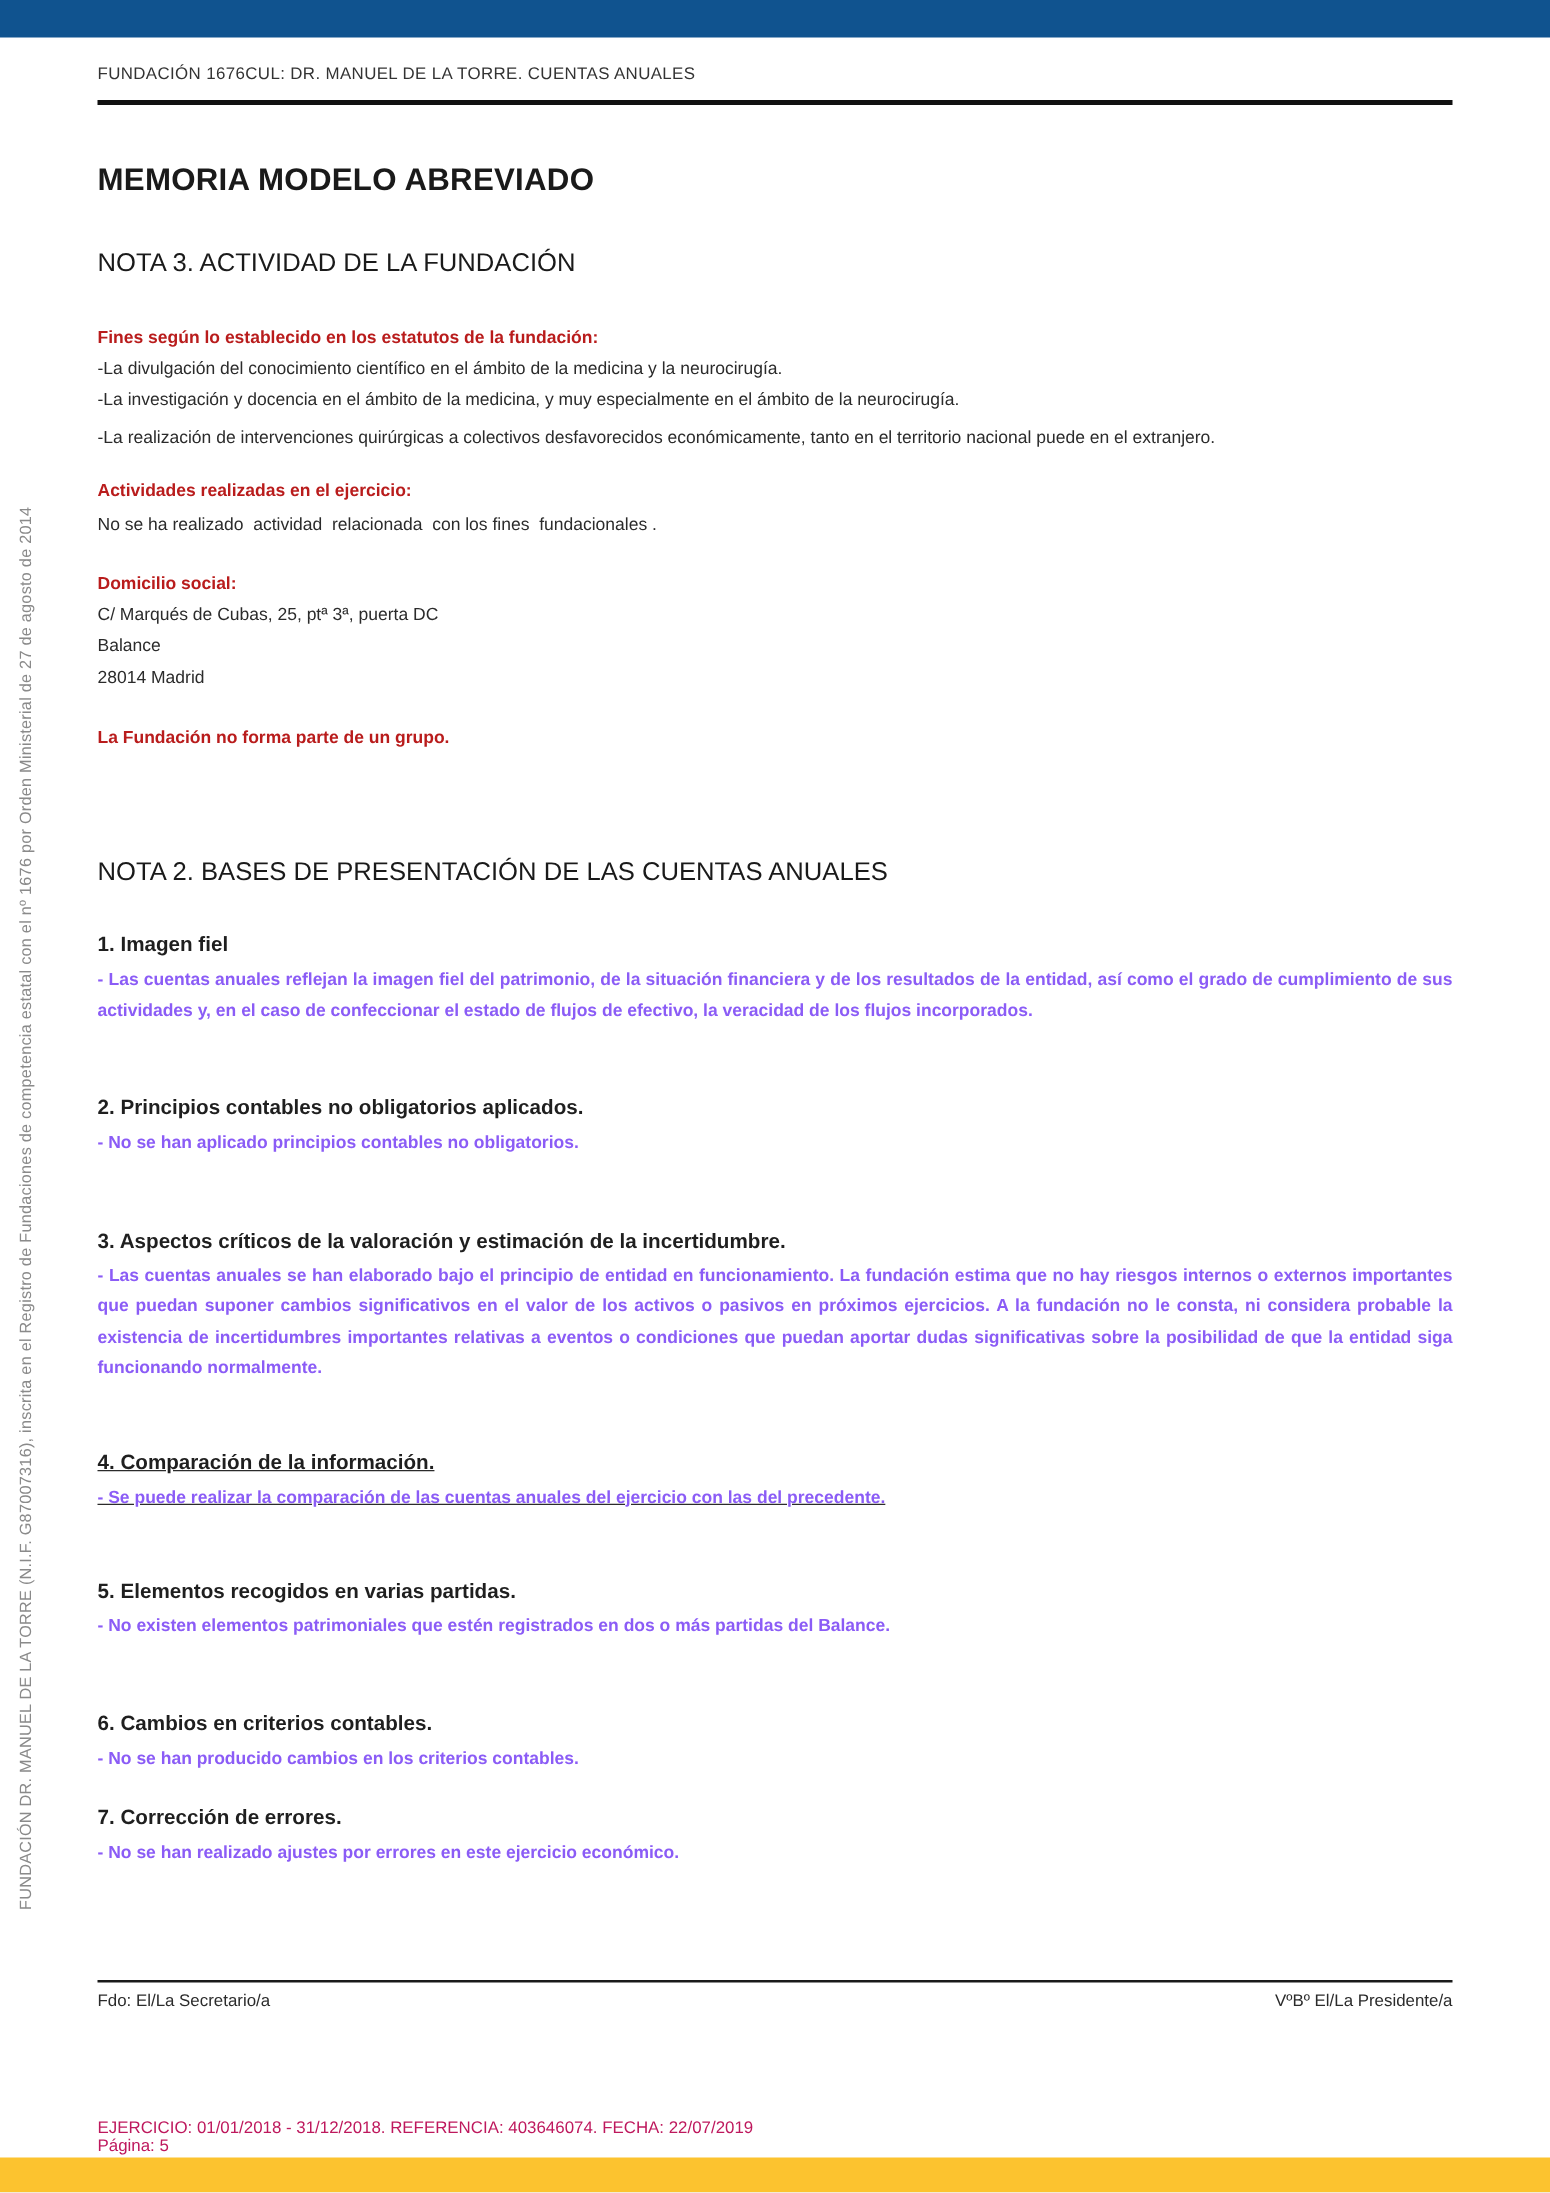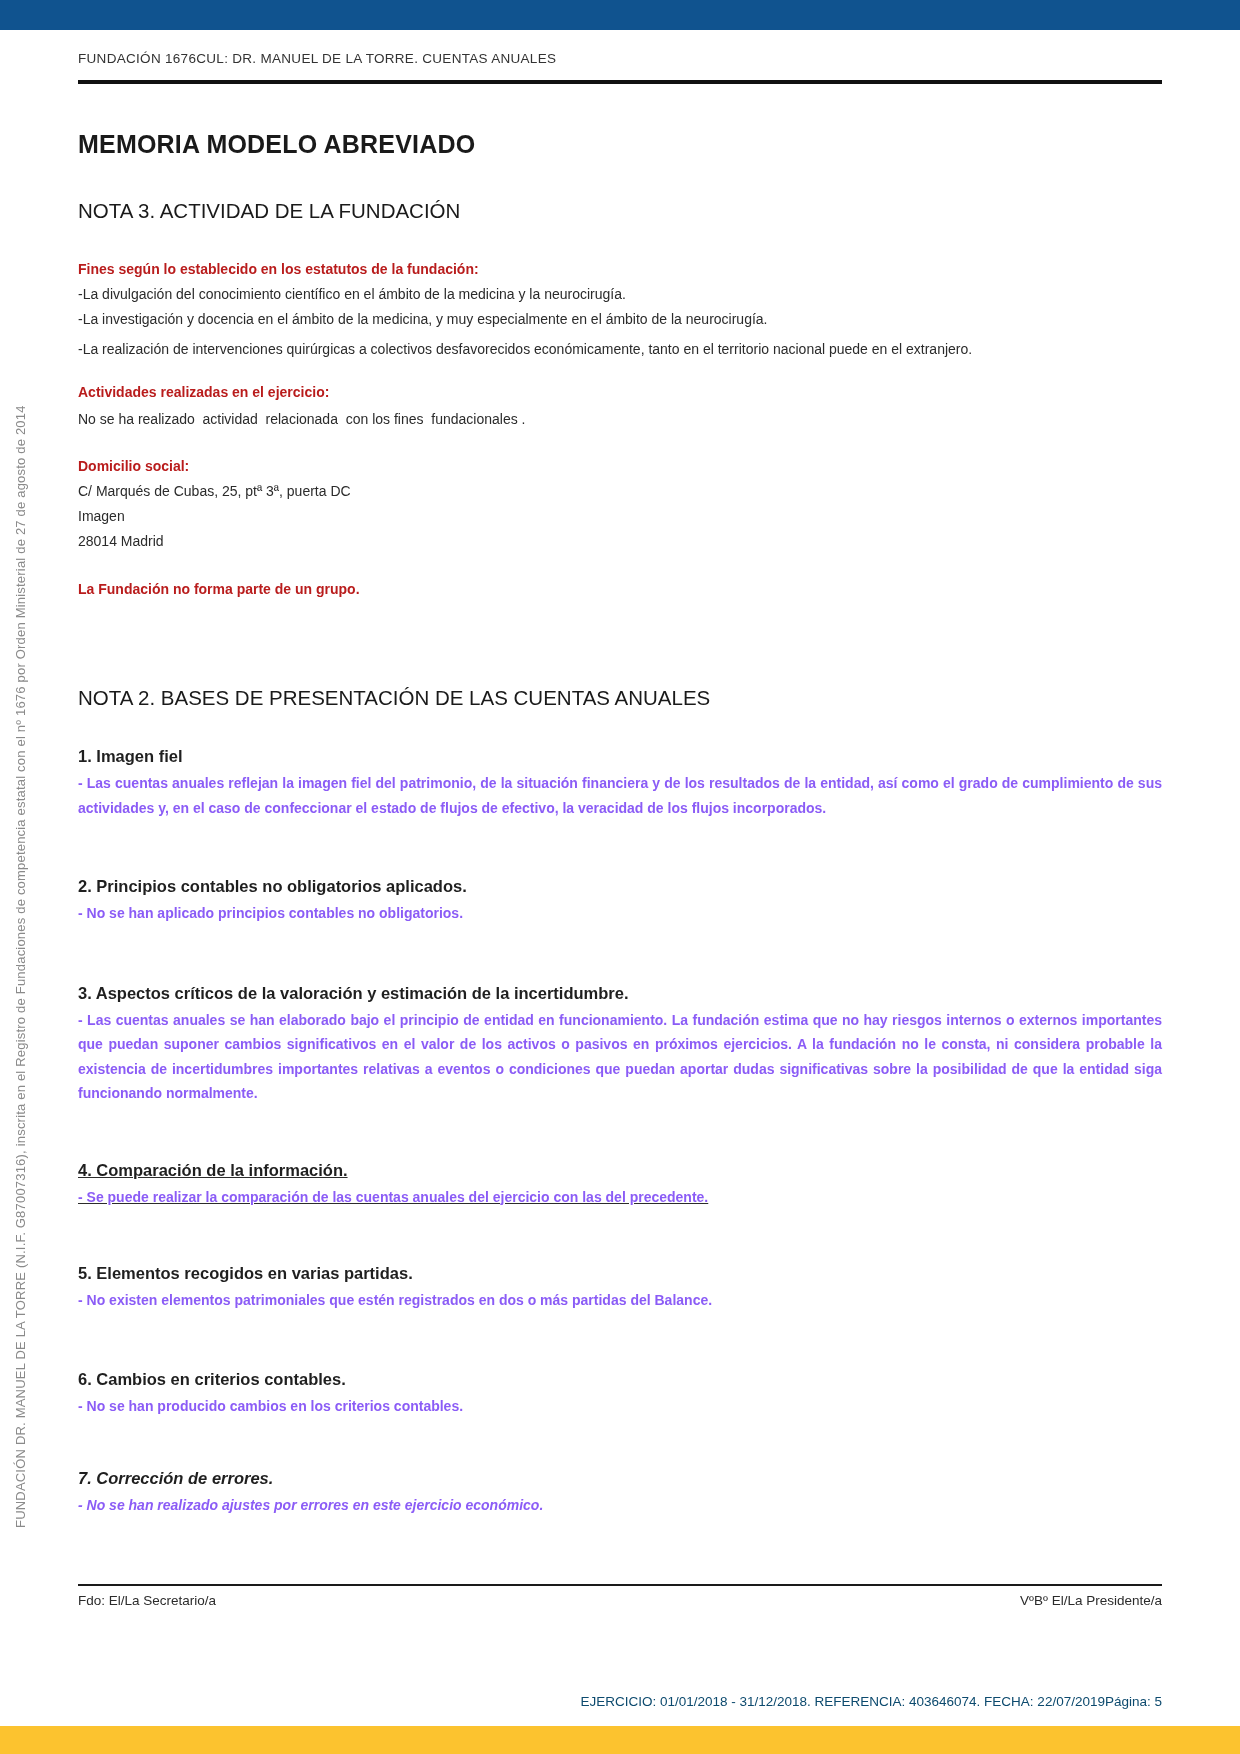--- a/index.html
+++ b/index.html
@@ -94,41 +94,42 @@
     line-height: 24.5px;
     color: #8b5cf6;
     text-align: justify;
   }
   .sec-1 { margin-top: 33px; }
   .sec-2 { margin-top: 54px; }
   .sec-3 { margin-top: 55px; }
   .sec-4 { margin-top: 52px; text-decoration: underline; }
   .sec-5 { margin-top: 52px; }
   .sec-6 { margin-top: 54px; }
-  .sec-7 { margin-top: 48px; font-style: italic; }
+  .sec-7 { margin-top: 24px; }
   .sig-rule {
     position: absolute;
     top: 1584px; left: 78px; right: 78px;
     border-top: 2px solid #1a1a1a;
   }
   .sig-row {
     position: absolute;
     top: 1593px; left: 78px; right: 78px;
     display: flex;
     justify-content: space-between;
     font-size: 13.5px;
     color: #2b2b2b;
   }
   .footer-row {
     position: absolute;
     top: 1694px; left: 78px; right: 78px;
     display: flex;
-    justify-content: flex-end;
+    justify-content: space-between;
     font-size: 13.5px;
-    color: #0c4a6e;
+    color: #be185d;
+    flex-direction: column;
   }
 </style>
 </head>
 <body>
 
 <div class="page">
 
   <div class="topbar" style="background: rgb(16, 83, 143);"></div>
 
   <div class="sidenote">FUNDACIÓN DR. MANUEL DE LA TORRE (N.I.F. G87007316), inscrita en el Registro de Fundaciones de competencia estatal con el nº 1676 por Orden Ministerial de 27 de agosto de 2014</div>
@@ -145,21 +146,21 @@
     <p class="label-bold fines-label">Fines según lo establecido en los estatutos de la fundación:</p>
     <p class="body-text">-La divulgación del conocimiento científico en el ámbito de la medicina y la neurocirugía.</p>
     <p class="body-text">-La investigación y docencia en el ámbito de la medicina, y muy especialmente en el ámbito de la neurocirugía.</p>
     <p class="body-text fines-item-3">-La realización de intervenciones quirúrgicas a colectivos desfavorecidos económicamente, tanto en el territorio nacional puede en el extranjero.</p>
 
     <p class="label-bold actividades-label">Actividades realizadas en el ejercicio:</p>
     <p class="body-text actividades-text">No se ha realizado  actividad  relacionada  con los fines  fundacionales .</p>
 
     <p class="label-bold domicilio-label">Domicilio social:</p>
     <p class="body-text">C/ Marqués de Cubas, 25, ptª 3ª, puerta DC</p>
-    <p class="body-text">Imagen</p>
+    <p class="body-text">Balance</p>
     <p class="body-text">28014 Madrid</p>
 
     <p class="label-bold grupo-text">La Fundación no forma parte de un grupo.</p>
 
     <div class="nota-heading nota2-heading">NOTA 2. BASES DE PRESENTACIÓN DE LAS CUENTAS ANUALES</div>
 
     <div class="section sec-1">
       <p class="section-title">1. Imagen fiel</p>
       <p class="section-body">- Las cuentas anuales reflejan la imagen fiel del patrimonio, de la situación financiera y de los resultados de la entidad, así como el grado de cumplimiento de sus actividades y, en el caso de confeccionar el estado de flujos de efectivo, la veracidad de los flujos incorporados.</p>
     </div>

